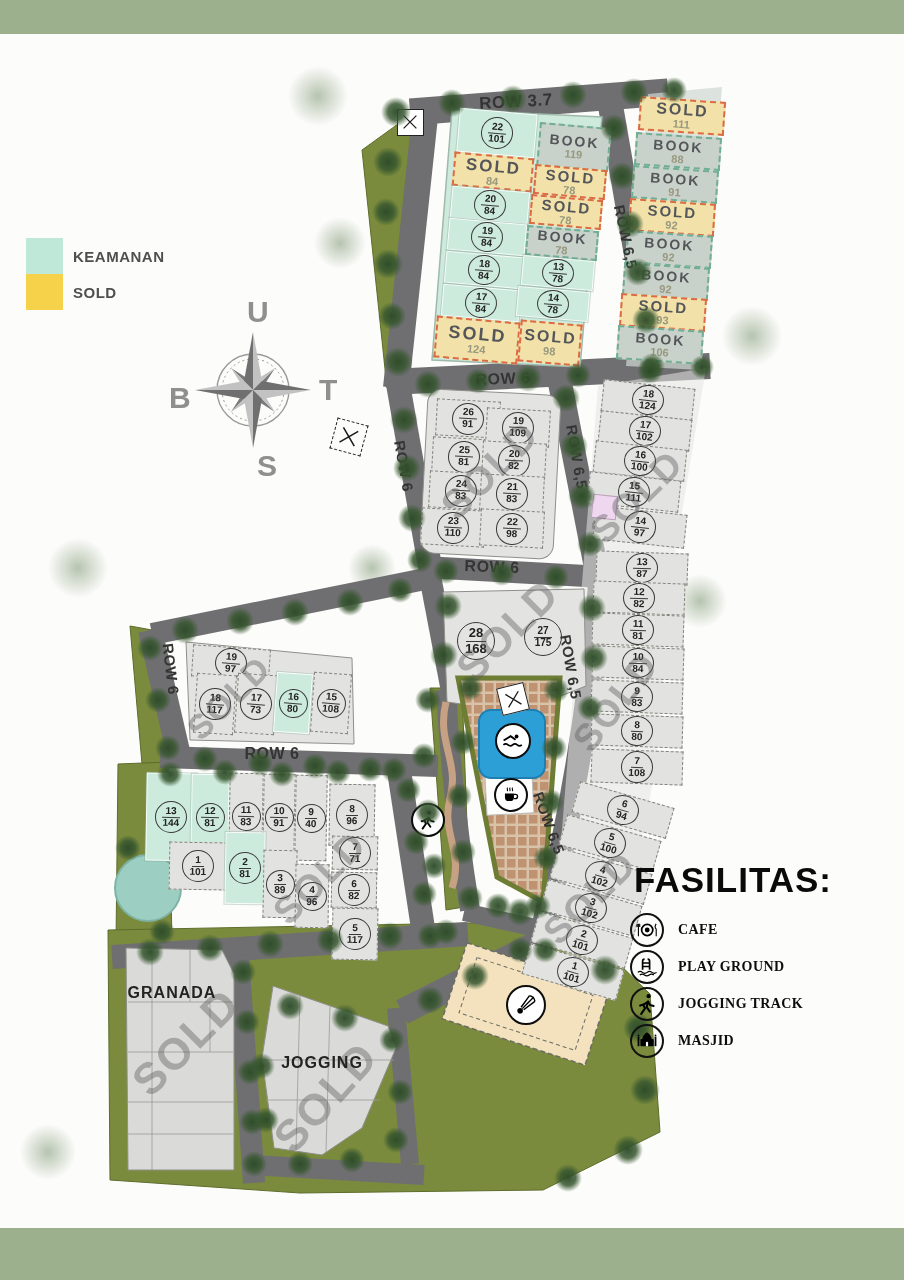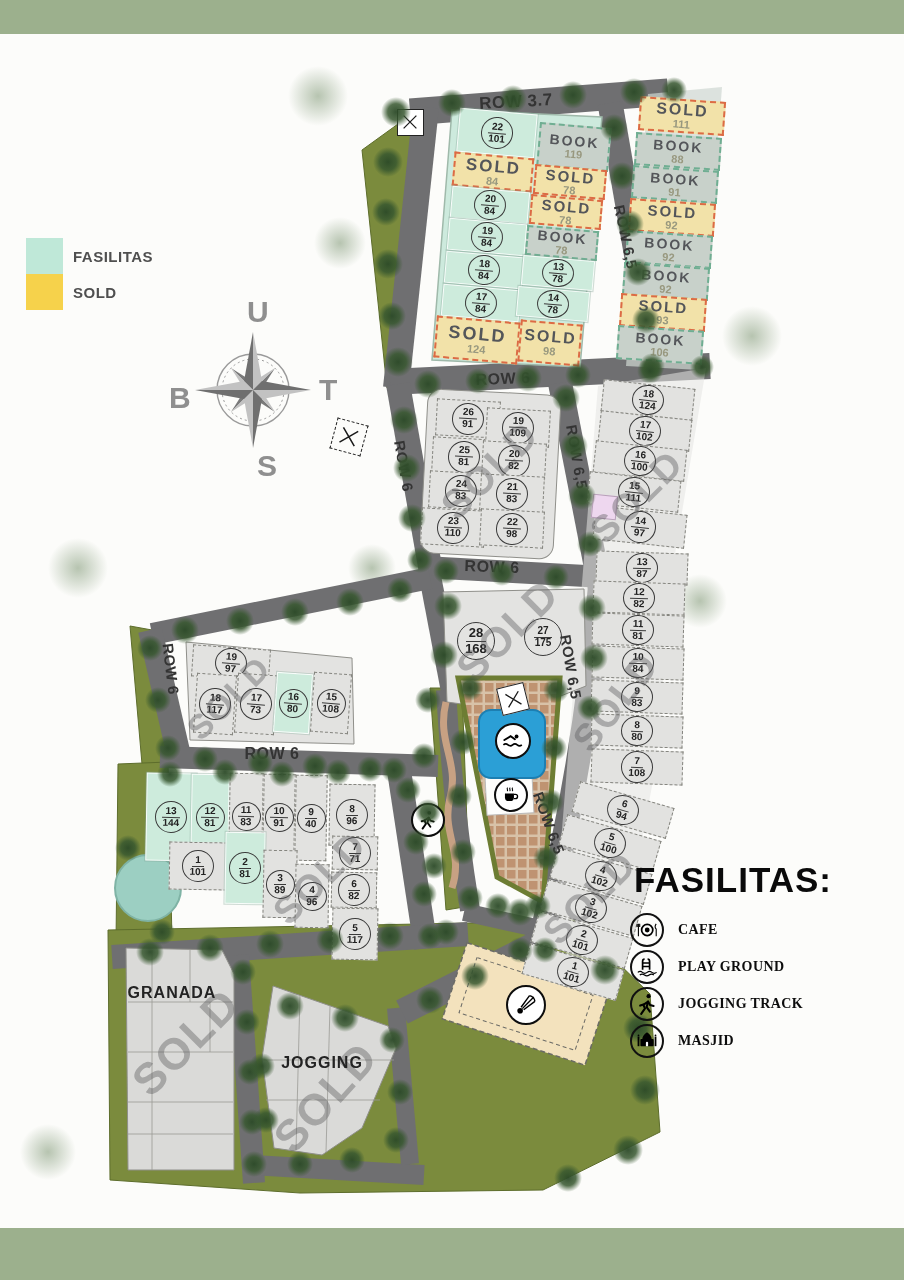--- a/index.html
+++ b/index.html
@@ -716,21 +716,21 @@
         <circle cx="128" cy="848" r="13" fill="url(#tg)"></circle>
         <circle cx="162" cy="932" r="13" fill="url(#tg)"></circle>
         <circle cx="498" cy="906" r="13" fill="url(#tg)"></circle>
         <circle cx="520" cy="912" r="14" fill="url(#tg)"></circle>
       </g>
   </svg>
 
   <div class="legend">
     <div class="legend-row">
       <span class="swatch" style="background: rgb(191, 232, 216);"></span>
-      <span class="legend-label">FASILITAS</span>
+      <span class="legend-label">KEAMANAN</span>
     </div>
     <div class="legend-row">
       <span class="swatch" style="background: rgb(246, 210, 75);"></span>
       <span class="legend-label">SOLD</span>
     </div>
   </div>
 
   <svg class="compass" width="200" height="200" viewBox="-100 -100 200 200">
     <circle r="36" fill="none" stroke="#9a9a9a" stroke-width="1.4"></circle>
     <circle r="31" fill="none" stroke="#9a9a9a" stroke-width="1" stroke-dasharray="2,3"></circle>

